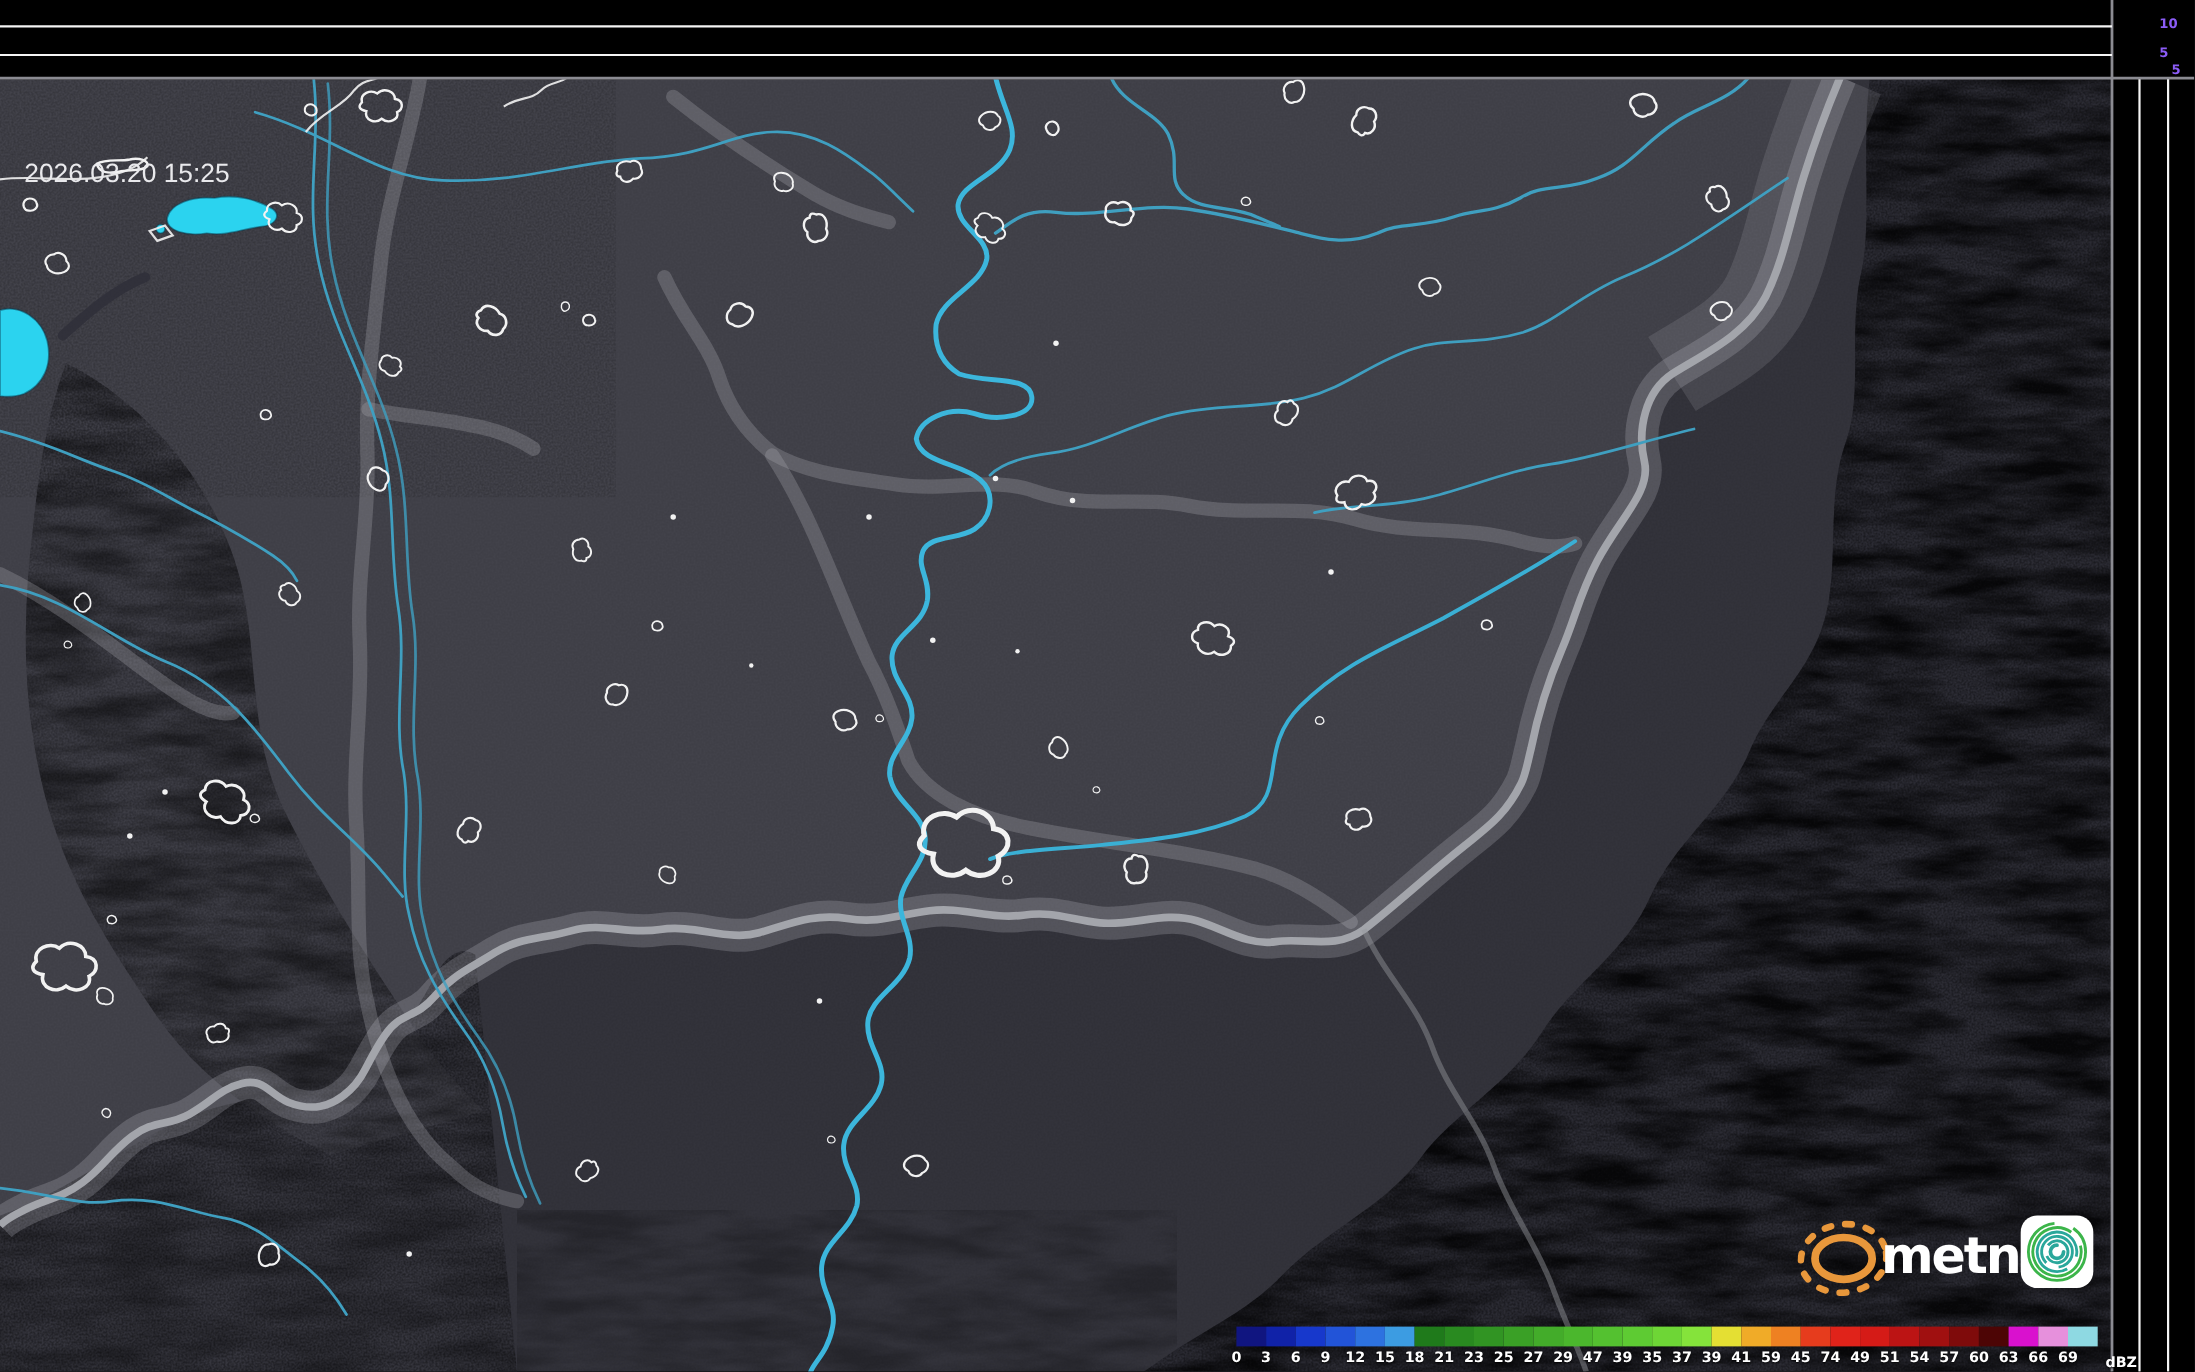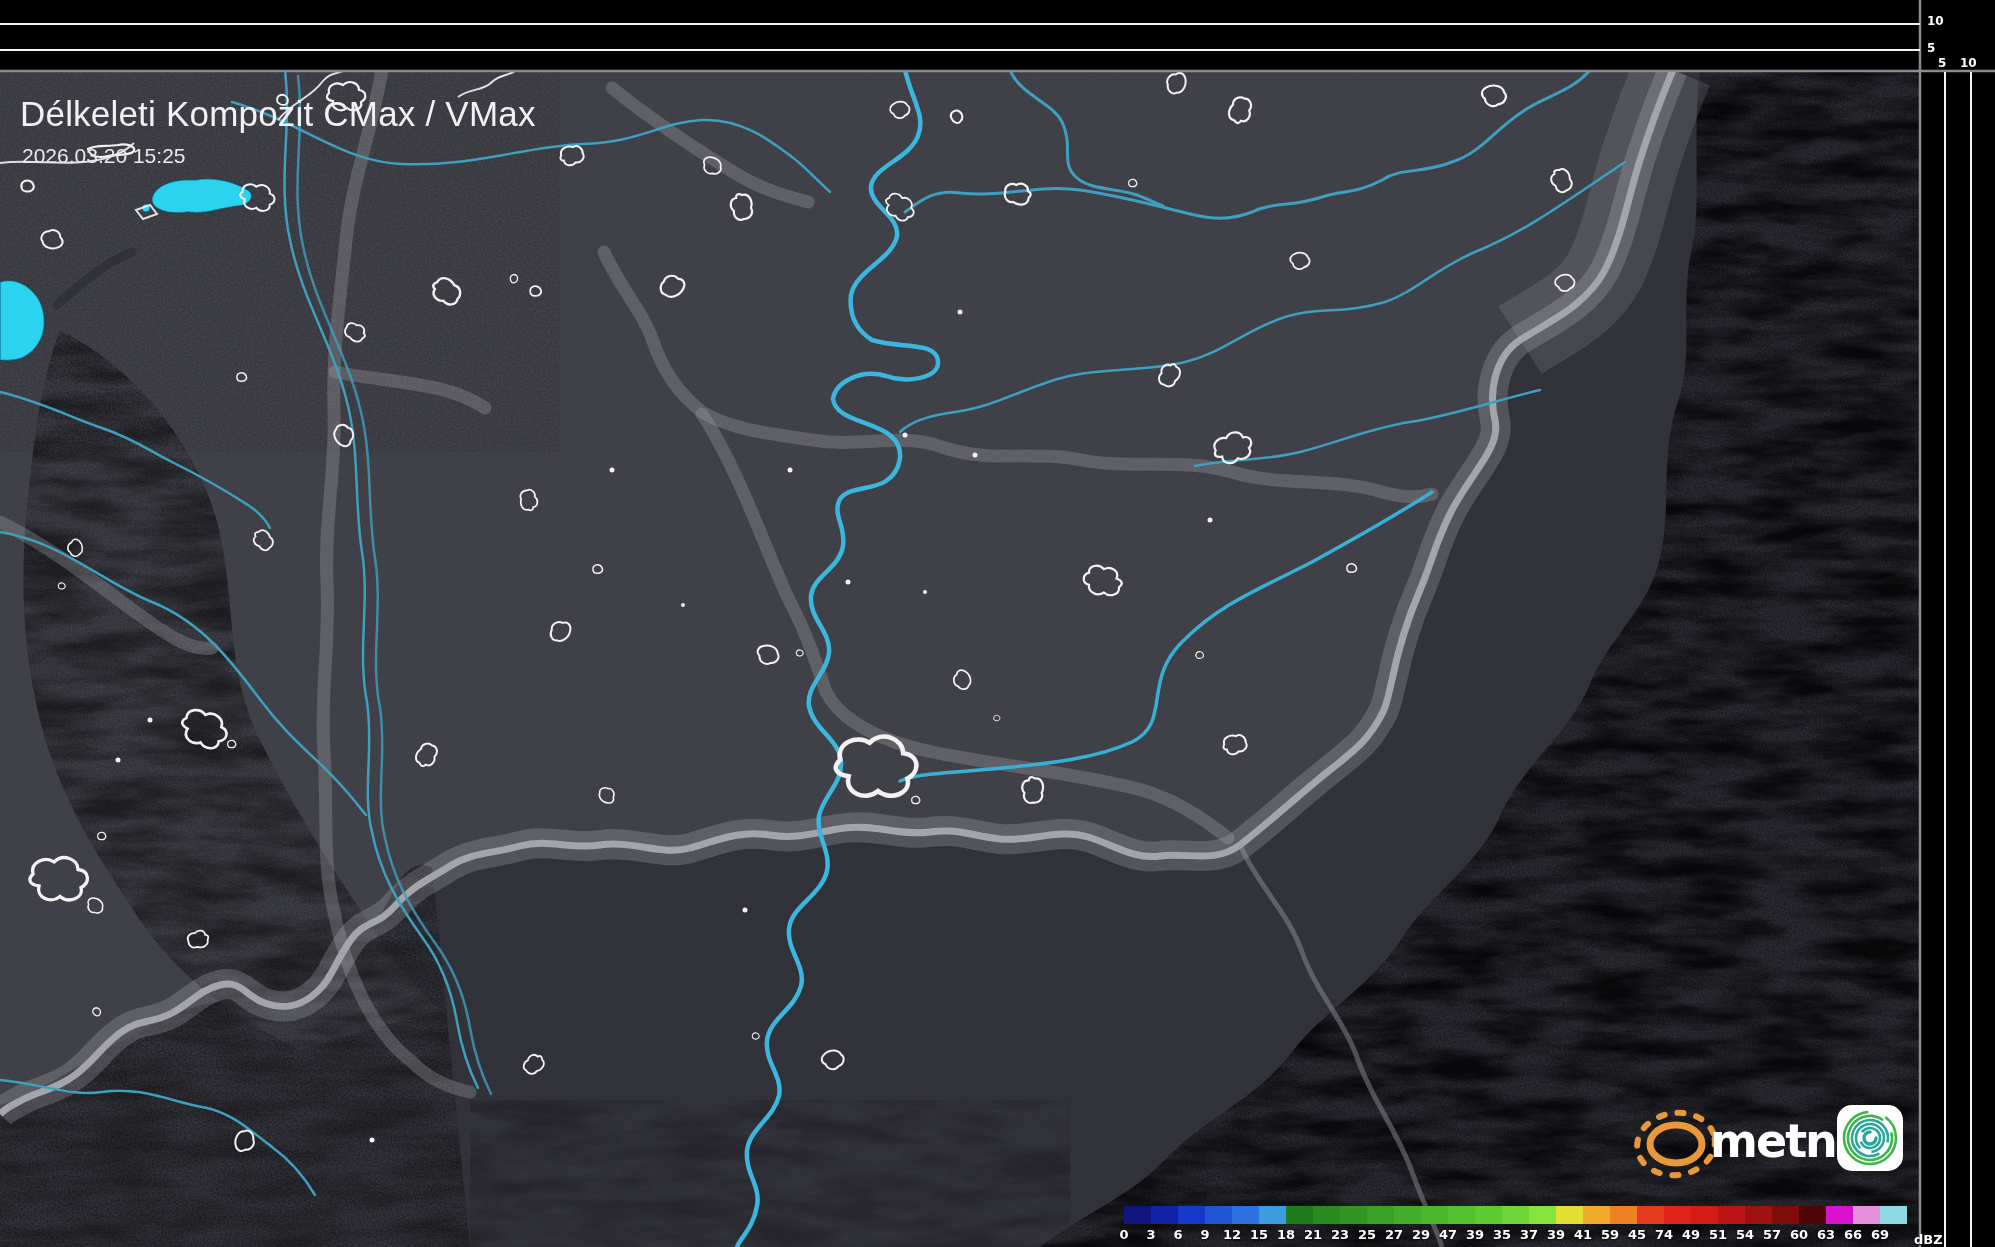--- a/index.html
+++ b/index.html
@@ -2,23 +2,23 @@
 <html><head>
 <meta charset="utf-8">
 <style>
   html,body{margin:0;padding:0;background:#000;}
   #screen{position:relative;width:1995px;height:1247px;background:#000;overflow:hidden;
           font-family:"Liberation Sans","DejaVu Sans",sans-serif;}
   svg{display:block}
   #mapsvg{position:absolute;left:0;top:0;}
   
   .title{position:absolute;left:20px;top:94px;font-size:35px;color:#f1f1f3;letter-spacing:.2px;}
-  .stamp{position:absolute;left:22px;top:144px;font-size:21px;color:#e9e9ec;}
+  .stamp{position:absolute;left:22px;top:144px;font-size:24px;color:#e9e9ec;}
   
-  .tick{position:absolute;color:#ffffff;font:bold 12px "DejaVu Sans",sans-serif;}
+  .tick{position:absolute;color:#8b5cf6;font:bold 12px "DejaVu Sans",sans-serif;margin-left:36px;}
   
   .legend{position:absolute;left:1124px;top:1206px;width:860px;height:40px;}
   .lrow{display:flex;}
   .lcell{width:27px;position:relative;}
   .lsw{height:18px;width:27px;}
   .ltick{position:absolute;top:21px;left:0;transform:translateX(-50%);
          font:bold 13px "DejaVu Sans",sans-serif;color:#fff;text-shadow:0 1px 2px #000;}
   .lunit{position:absolute;left:790px;top:26px;font:bold 13px "DejaVu Sans",sans-serif;
          color:#fff;text-shadow:0 1px 2px #000;}
   
@@ -269,21 +269,20 @@
       <line x1="1920" y1="0" x2="1920" y2="1247" stroke="#8b8b92" stroke-width="2.5"></line>
 
       <line x1="0" y1="24" x2="1920" y2="24" stroke="#f5f5f5" stroke-width="2"></line>
       <line x1="0" y1="50" x2="1920" y2="50" stroke="#f5f5f5" stroke-width="2"></line>
 
       <line x1="1945" y1="72" x2="1945" y2="1247" stroke="#f5f5f5" stroke-width="2"></line>
       <line x1="1971" y1="72" x2="1971" y2="1247" stroke="#f5f5f5" stroke-width="2"></line>
     </g>
   </svg>
 
-  <div class="title">Délkeleti Kompozit CMax / VMax</div>
   <div class="stamp">2026.03.20 15:25</div>
 
   <span class="tick" style="left:1927px;top:14px">10</span>
   <span class="tick" style="left:1927px;top:41px">5</span>
   <span class="tick" style="left:1938px;top:56px">5</span>
   <span class="tick" style="left:1960px;top:56px">10</span>
 
   <div class="legend">
     <div class="lrow">
         <div class="lcell">

